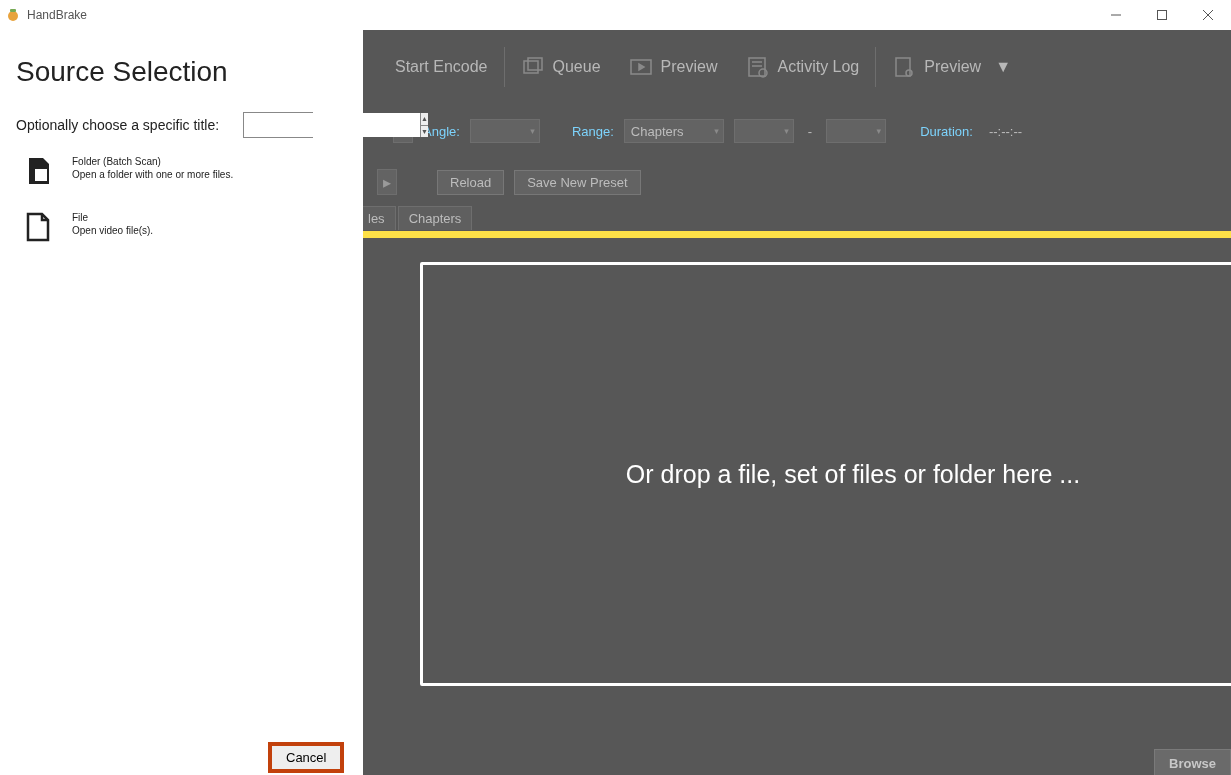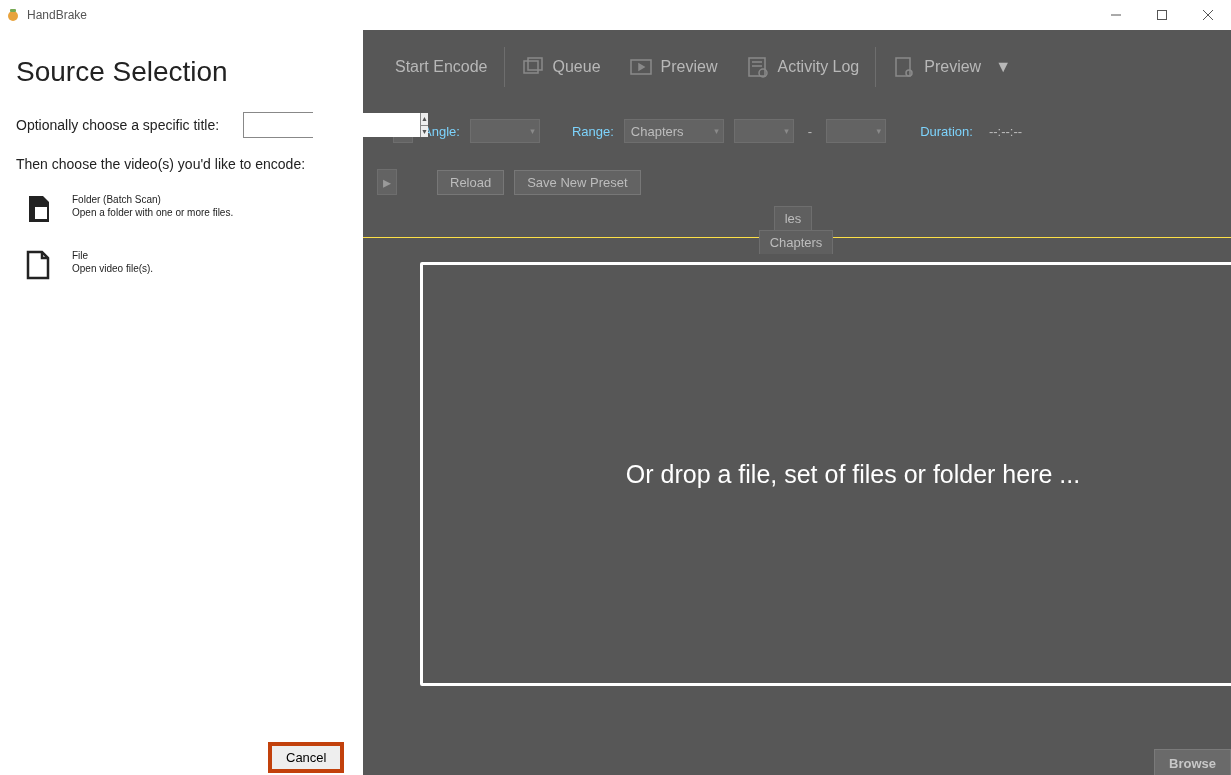--- a/index.html
+++ b/index.html
@@ -33,21 +33,21 @@
 .row2 .dd { background:#636363; border:1px solid #6e6e6e; height:24px; display:flex; align-items:center; padding:0 6px; color:#bdbdbd; min-width:70px; position:relative;}
 .row2 .dd .caret { position:absolute; right:4px; font-size:9px; color:#8a8a8a;}
 .row2 .sep-dash { color:#bdbdbd; padding:0 4px;}
 
 
 .row3 { height:48px; display:flex; align-items:center; padding-left:14px; gap:10px; background:#575757;}
 .row3 .smallbox { background:#636363; border:1px solid #6e6e6e; width:20px; height:26px; display:flex; align-items:center; justify-content:center; color:#9a9a9a;}
 .row3 .btn { background:#636363; border:1px solid #777; padding:4px 12px; color:#bdbdbd; font-size:13px;}
 
 
-.tabsrow { height:32px; display:flex; align-items:center; background:#575757; border-bottom:1px solid #fde047;flex-direction:column;}
+.tabsrow { height:32px; display:flex; align-items:flex-start; background:#575757; border-bottom:7px solid #fde047;}
 .tab { padding:4px 10px; color:#bdbdbd; font-size:13px; border:1px solid #6e6e6e; border-bottom:none; background:#5f5f5f; margin-right:2px;}
 
 
 .tabarea { background:#575757; height: calc(745px - 74px - 54px - 48px - 32px - 30px); }
 
 
 .bottomrow { position:absolute; bottom:0; left:0; right:0; height:30px; background:#575757; display:flex; justify-content:flex-end; align-items:flex-start; padding-right:0;}
 .bottomrow .browse { background:#6a6a6a; border:1px solid #7a7a7a; border-bottom:none; color:#c8c8c8; font-size:13px; font-weight:600; padding:6px 14px 0 14px; height:28px; margin-right:0; margin-top:4px;}
 
 
@@ -209,21 +209,20 @@
       <span>Optionally choose a specific title:</span>
       <div class="spin">
         <input class="spin-input" value="" style="">
         <div class="spin-btns">
           <div>▲</div>
           <div>▼</div>
         </div>
       </div>
     </div>
 
-    <div class="instr">Then choose the video(s) you'd like to encode:</div>
 
     <div class="source-opt">
       <div class="oicon">
         <svg width="26" height="30" viewBox="0 0 26 30">
             <path d="M3 2 h14 l6 6 v20 h-20 z" fill="#222"></path>
             <rect x="8" y="12" width="14" height="14" fill="#fff"></rect>
             <rect x="8" y="12" width="14" height="14" fill="none" stroke="#222" stroke-width="2"></rect>
           </svg>
       </div>
       <div class="otexts">

